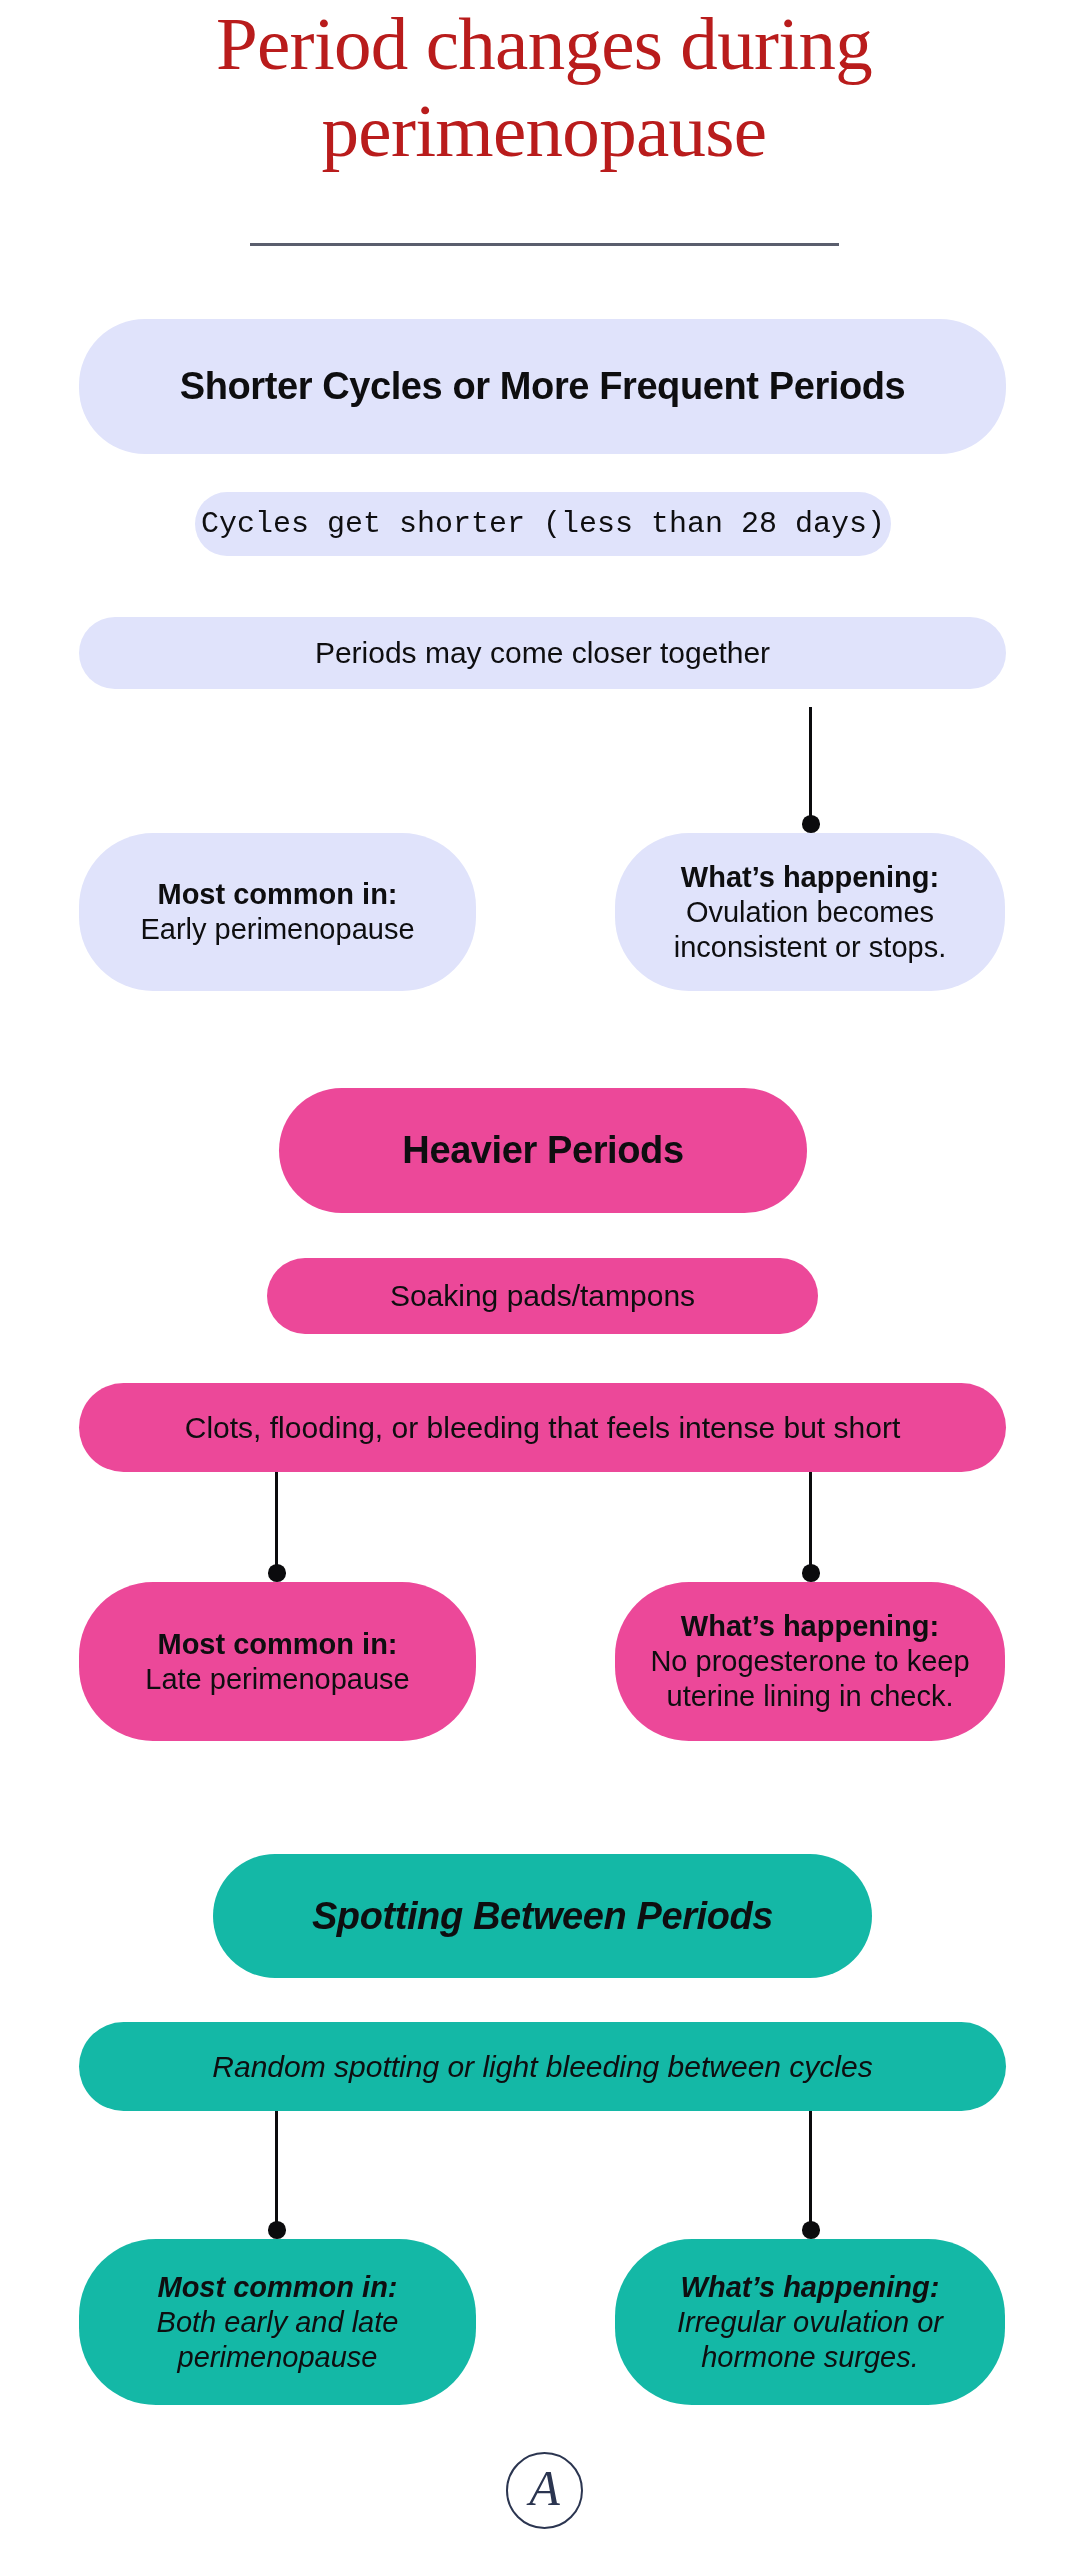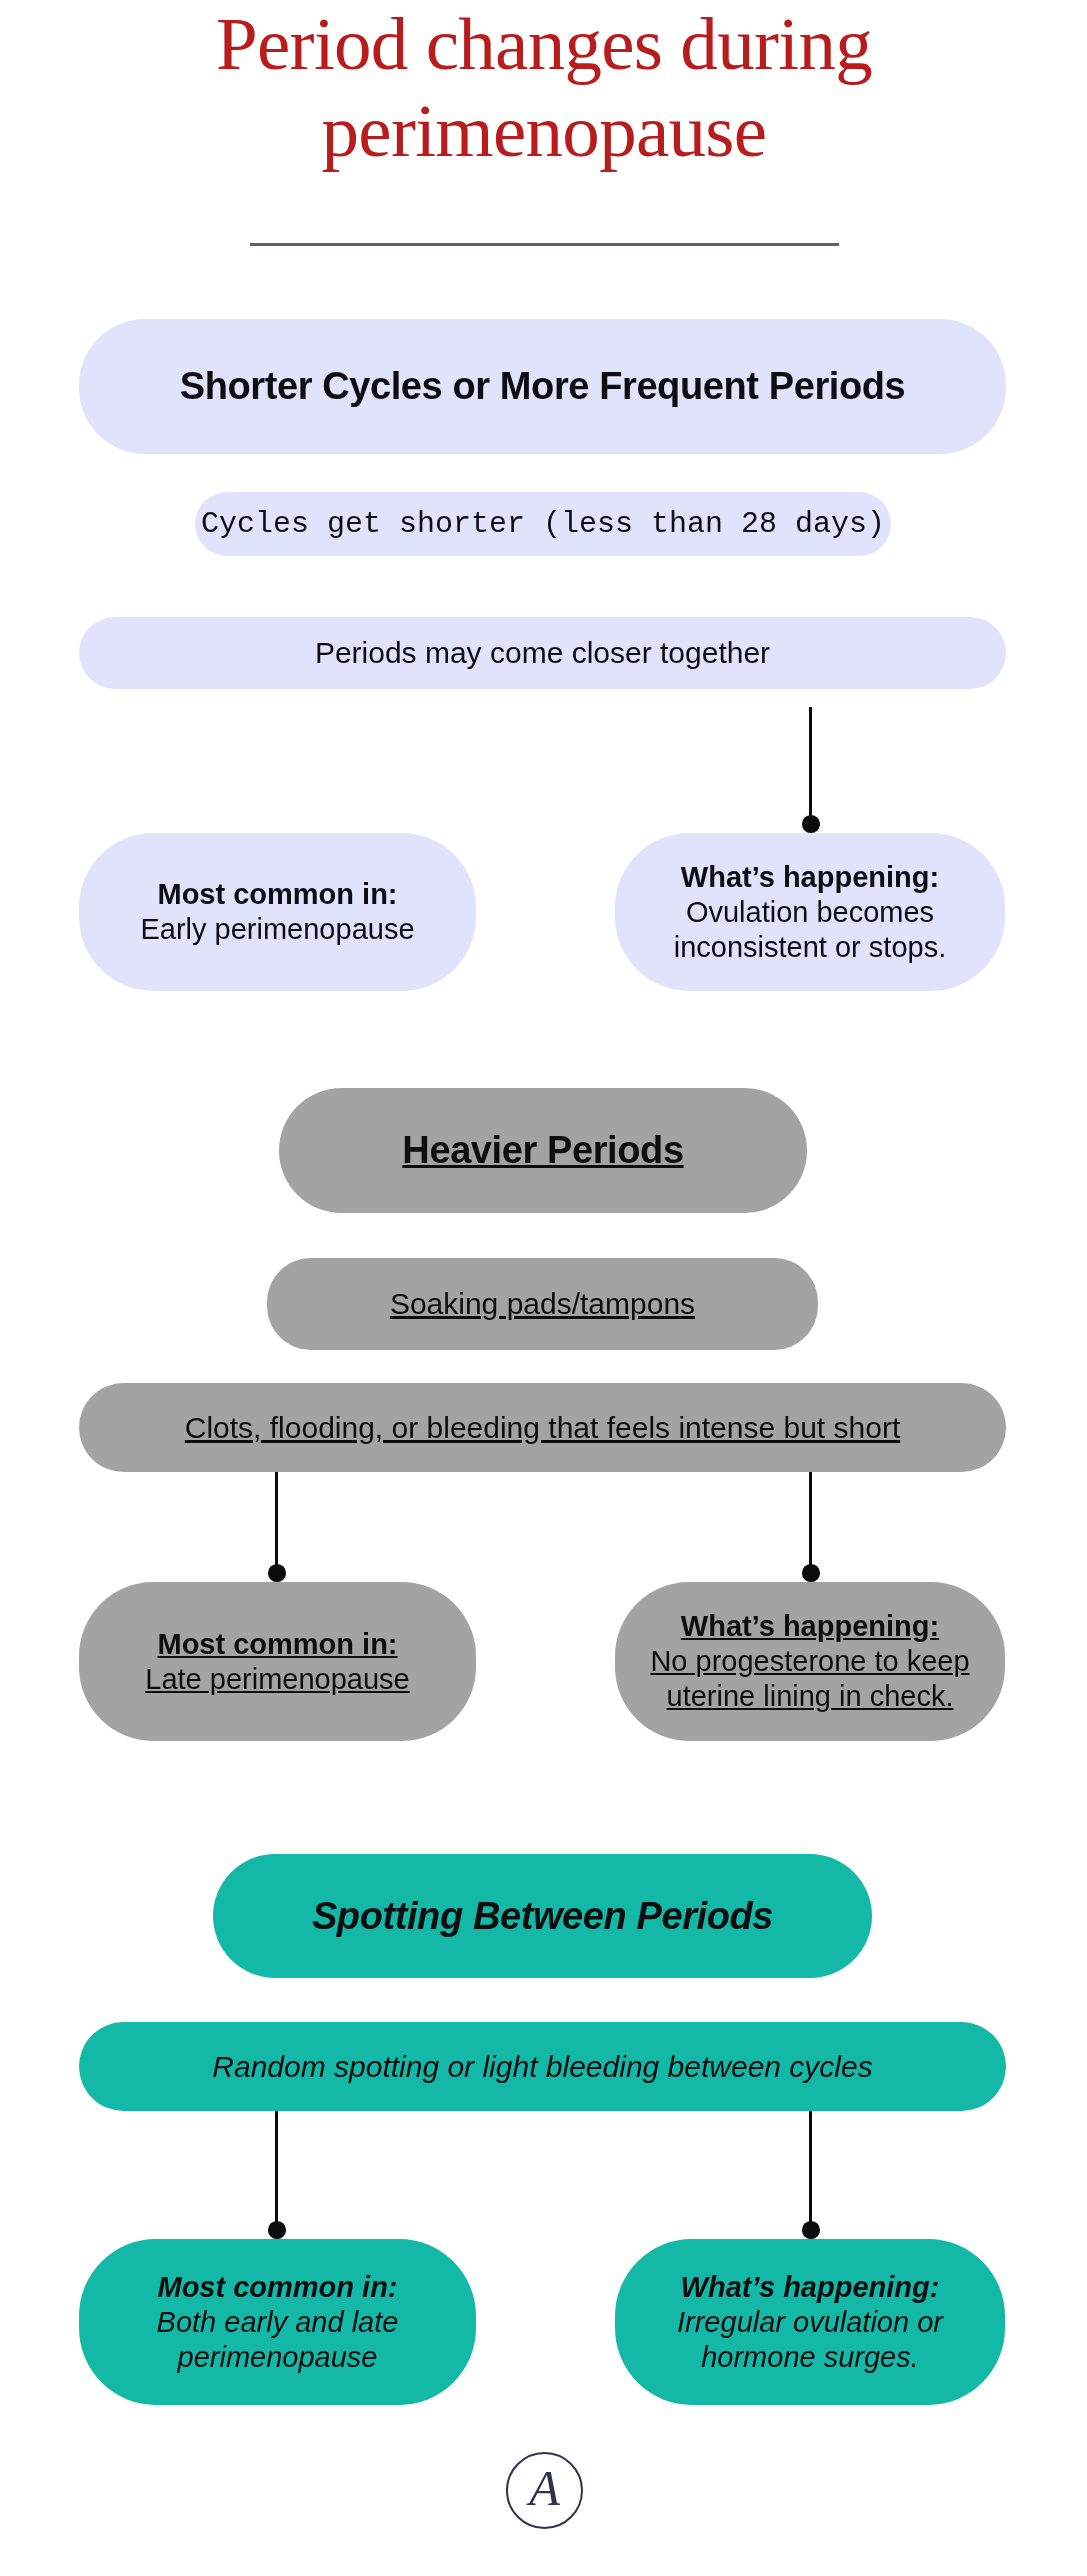--- a/index.html
+++ b/index.html
@@ -30,21 +30,21 @@
   }
 
   .pill{
     display:flex;
     align-items:center;
     justify-content:center;
     text-align:center;
     white-space:nowrap;
   }
   .s1{background:#e0e3fb;}
-  .s2{background:#a3a3a3;text-decoration:underline;}
+  .s2{background:#ec4899;}
   .s3{background:#14b8a6;font-style:italic;}
 
   .pill-header{
     font-size:38px;
     font-weight:700;
     letter-spacing:-0.4px;
     text-align:center;
   }
   .pill-body{
     font-size:30px;
@@ -117,21 +117,21 @@
   <div class="abs pill s1 pill-info" style="left:615px; top:833px; width:390px; height:158px; border-radius:74px;">
     <div class="label">What’s happening:</div>
     <div>Ovulation becomes</div>
     <div>inconsistent or stops.</div>
   </div>
 
   <div class="abs pill s2 pill-header" style="left:279px; top:1088px; width:528px; height:125px; border-radius:63px;">
     <span>Heavier Periods</span>
   </div>
 
-  <div class="abs pill s2 pill-body" style="left:267px; top:1258px; width:551px; height:92px; border-radius:44px;">
+  <div class="abs pill s2 pill-body" style="left:267px; top:1258px; width:551px; height:76px; border-radius:44px;">
     <span>Soaking pads/tampons</span>
   </div>
 
   <div class="abs pill s2 pill-body" style="left:79px; top:1383px; width:927px; height:89px; border-radius:45px;">
     <span>Clots, flooding, or bleeding that feels intense but short</span>
   </div>
 
   <div class="abs connector-line" style="left:275px; top:1472px; height:101px;"></div>
   <div class="abs connector-dot" style="left:268px; top:1564px;"></div>
   <div class="abs connector-line" style="left:809px; top:1472px; height:101px;"></div>

